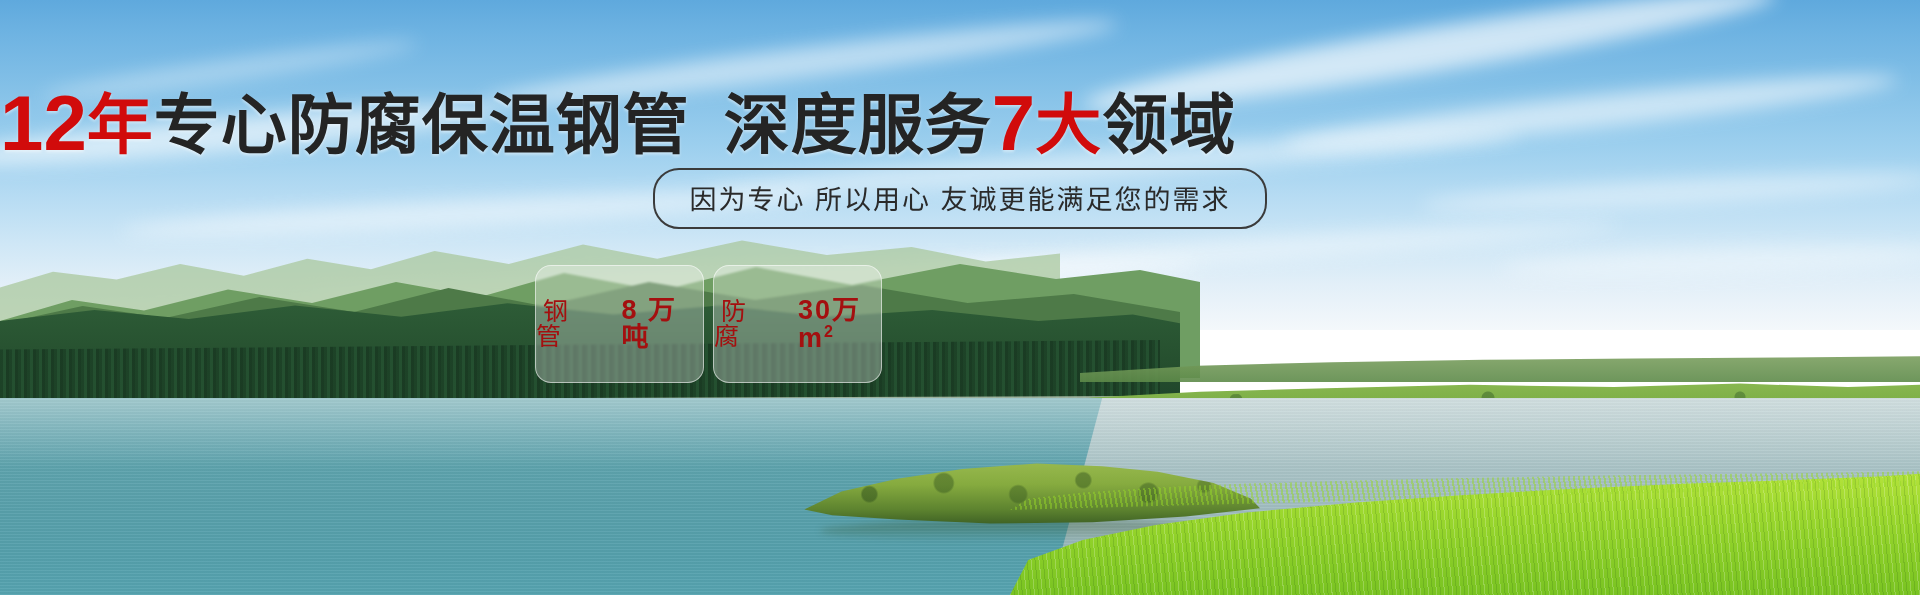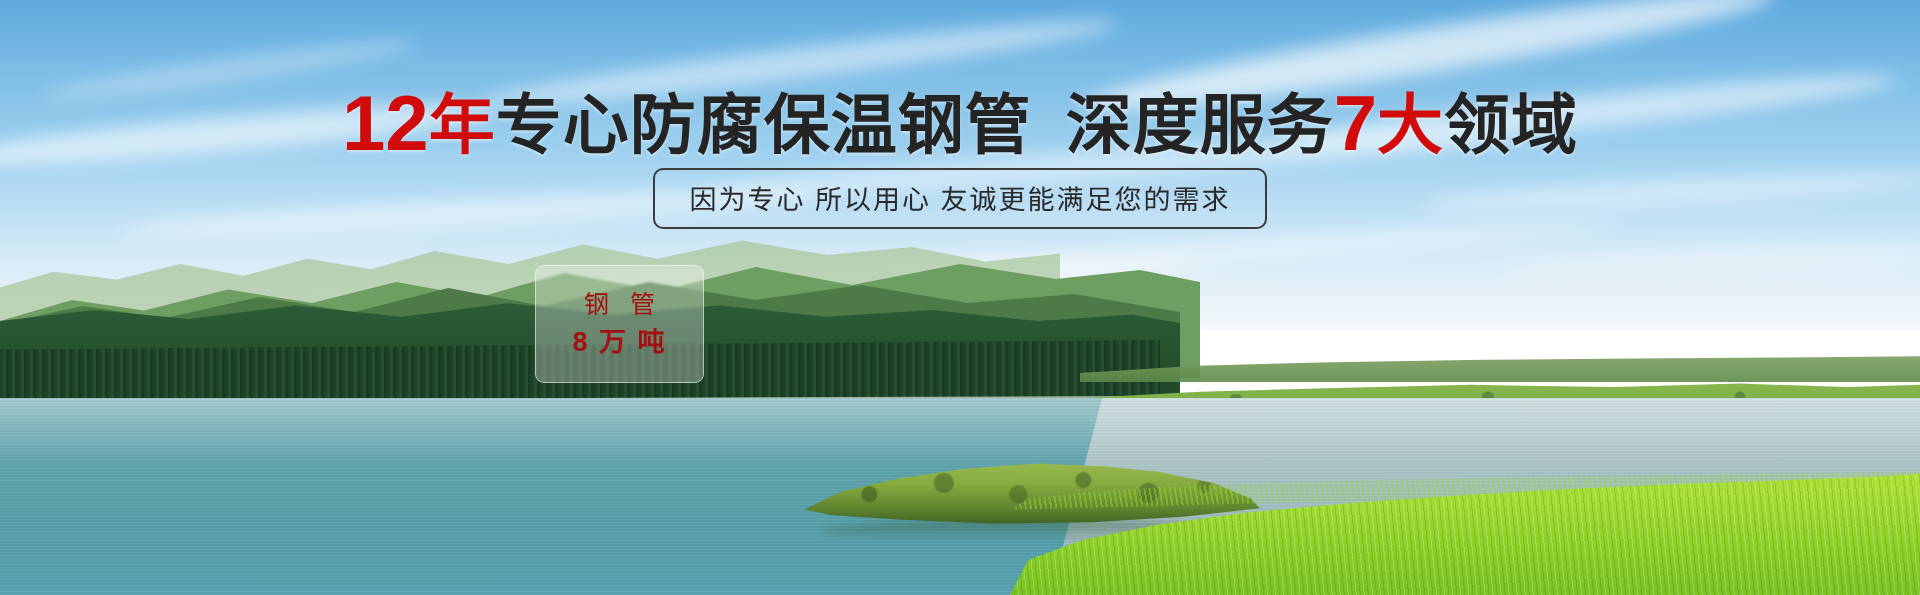--- a/index.html
+++ b/index.html
@@ -211,21 +211,21 @@
         rgba(255,255,255,0) 2px, rgba(255,255,255,0) 5px);
     clip-path: polygon(0% 100%, 2% 72%, 8% 56%, 16% 44%, 26% 34%, 38% 26%,
                        50% 20%, 62% 15%, 74% 11%, 86% 8%, 96% 5%, 100% 3%,
                        100% 40%);
     opacity:.55;
   }
 
   
   .headline {
     position:absolute; left:0; top:84px; width:1920px;
-    text-align:center;
+    text-align:left;
     white-space:nowrap;
     font-size:66px;
     font-weight:bold;
     letter-spacing:1px;
     line-height:1;
     color:#242424;
     text-shadow:0 2px 3px rgba(255,255,255,.45);
   }
   .headline .num {
     color:#d10b0b;
@@ -236,43 +236,43 @@
   }
   .headline .hl-red { color:#d10b0b; }
   .headline .gap { display:inline-block; width:34px; }
 
   .subtitle-wrap {
     position:absolute; left:0; top:168px; width:1920px;
     display:flex; justify-content:center;
   }
   .subtitle {
     border:2px solid #3b3b3b;
-    border-radius:10px;
+    border-radius:26px;
     padding:8px 34px 10px;
     font-size:27px;
     color:#2a2a2a;
     letter-spacing:2px;
     white-space:nowrap;
     background:transparent;
     text-align:right;
   }
 
   
   .cards {
     position:absolute; left:535px; top:265px;
     display:flex;
     gap:9px;
   }
   .card {
     width:169px; height:118px;
     background:rgba(255,255,255,0.30);
     border:1px solid rgba(255,255,255,0.55);
-    border-radius:9px;
+    border-radius:16px;
     display:flex;
-    flex-direction:column;
+    flex-direction:row;
     align-items:center;
     justify-content:center;
     gap:12px;
     backdrop-filter:blur(1px);
   }
   .card-title {
     font-size:25px;
     color:#a40f0f;
     letter-spacing:7px;
     text-indent:7px;
@@ -339,17 +339,21 @@
     <div class="subtitle">因为专心 所以用心  友诚更能满足您的需求</div>
   </div>
 
   <div class="cards">
 
     <div class="card">
       <div class="card-title">钢 管</div>
       <div class="card-value"><span>8 万 吨</span></div>
     </div>
 
+    <div class="card">
+      <div class="card-title">防 腐</div>
+      <div class="card-value"><span>30万m</span><sup>2</sup></div>
+    </div>
 
 
   </div>
 
 </div>
 
 </body></html>

